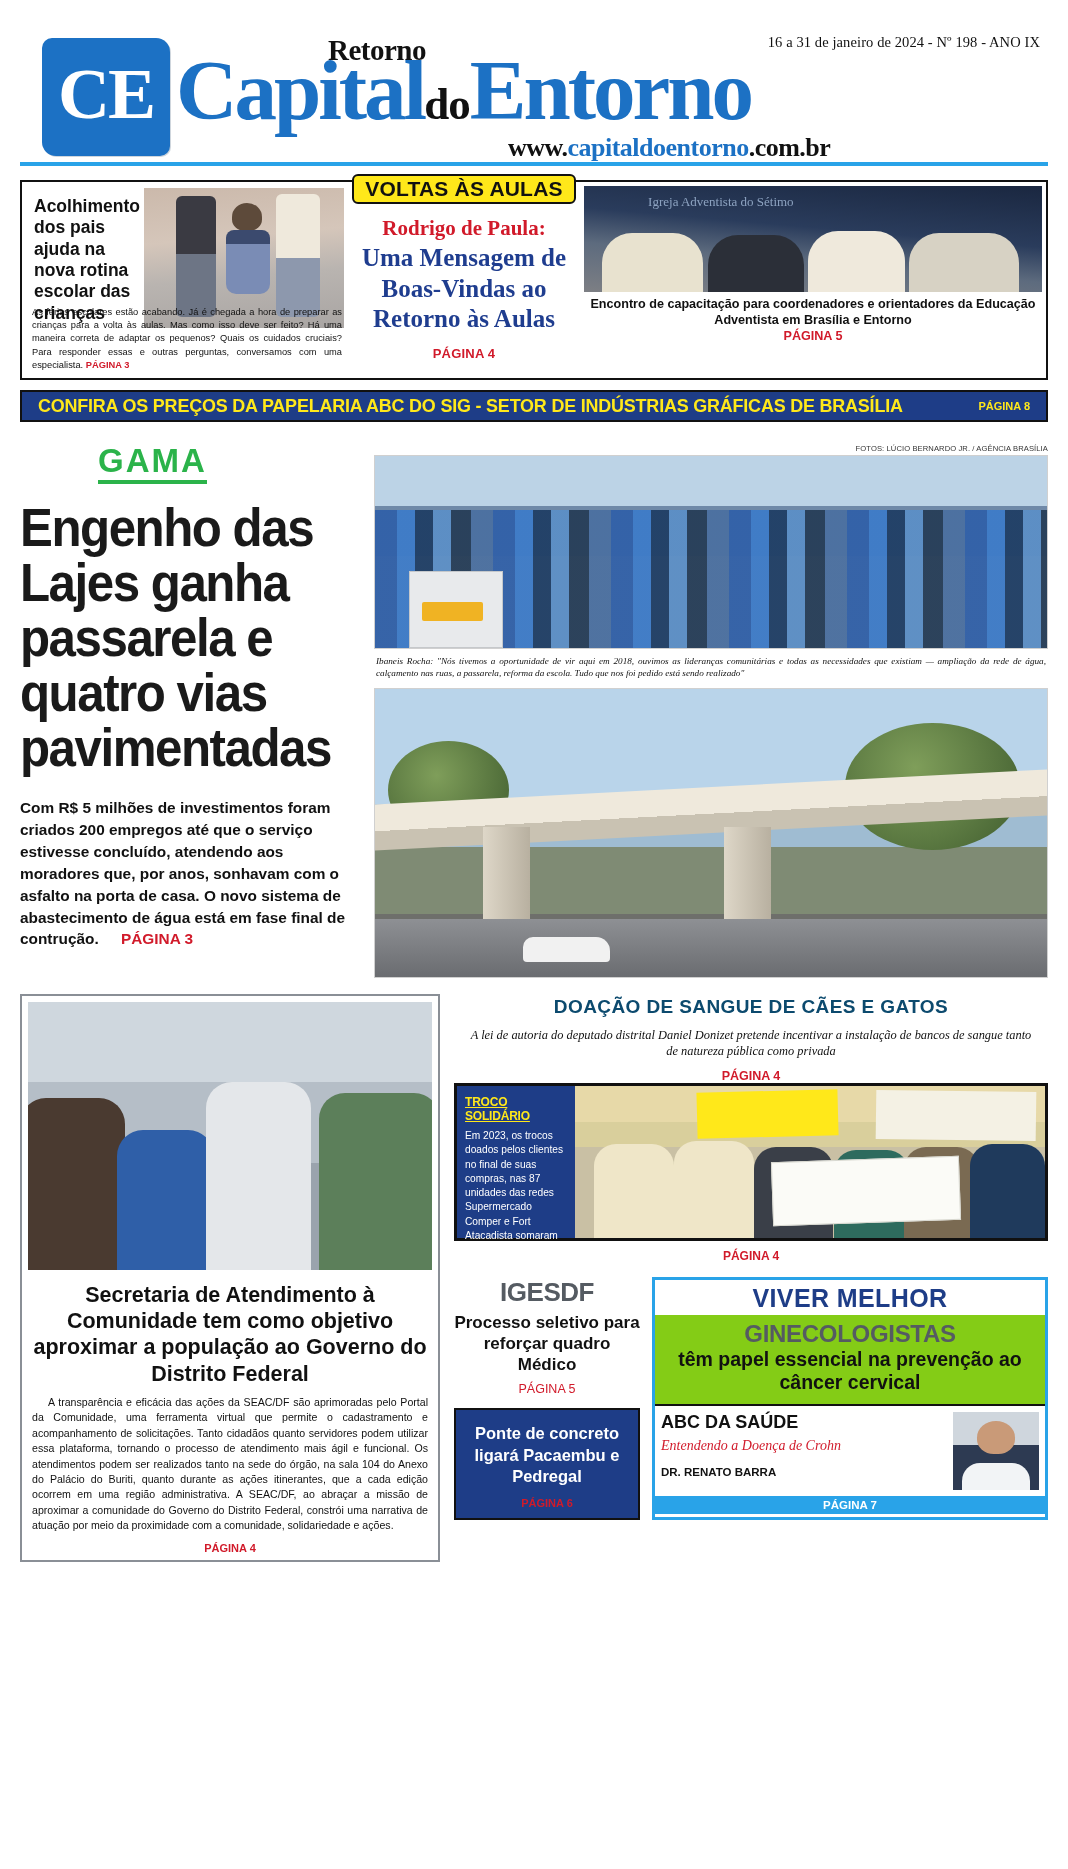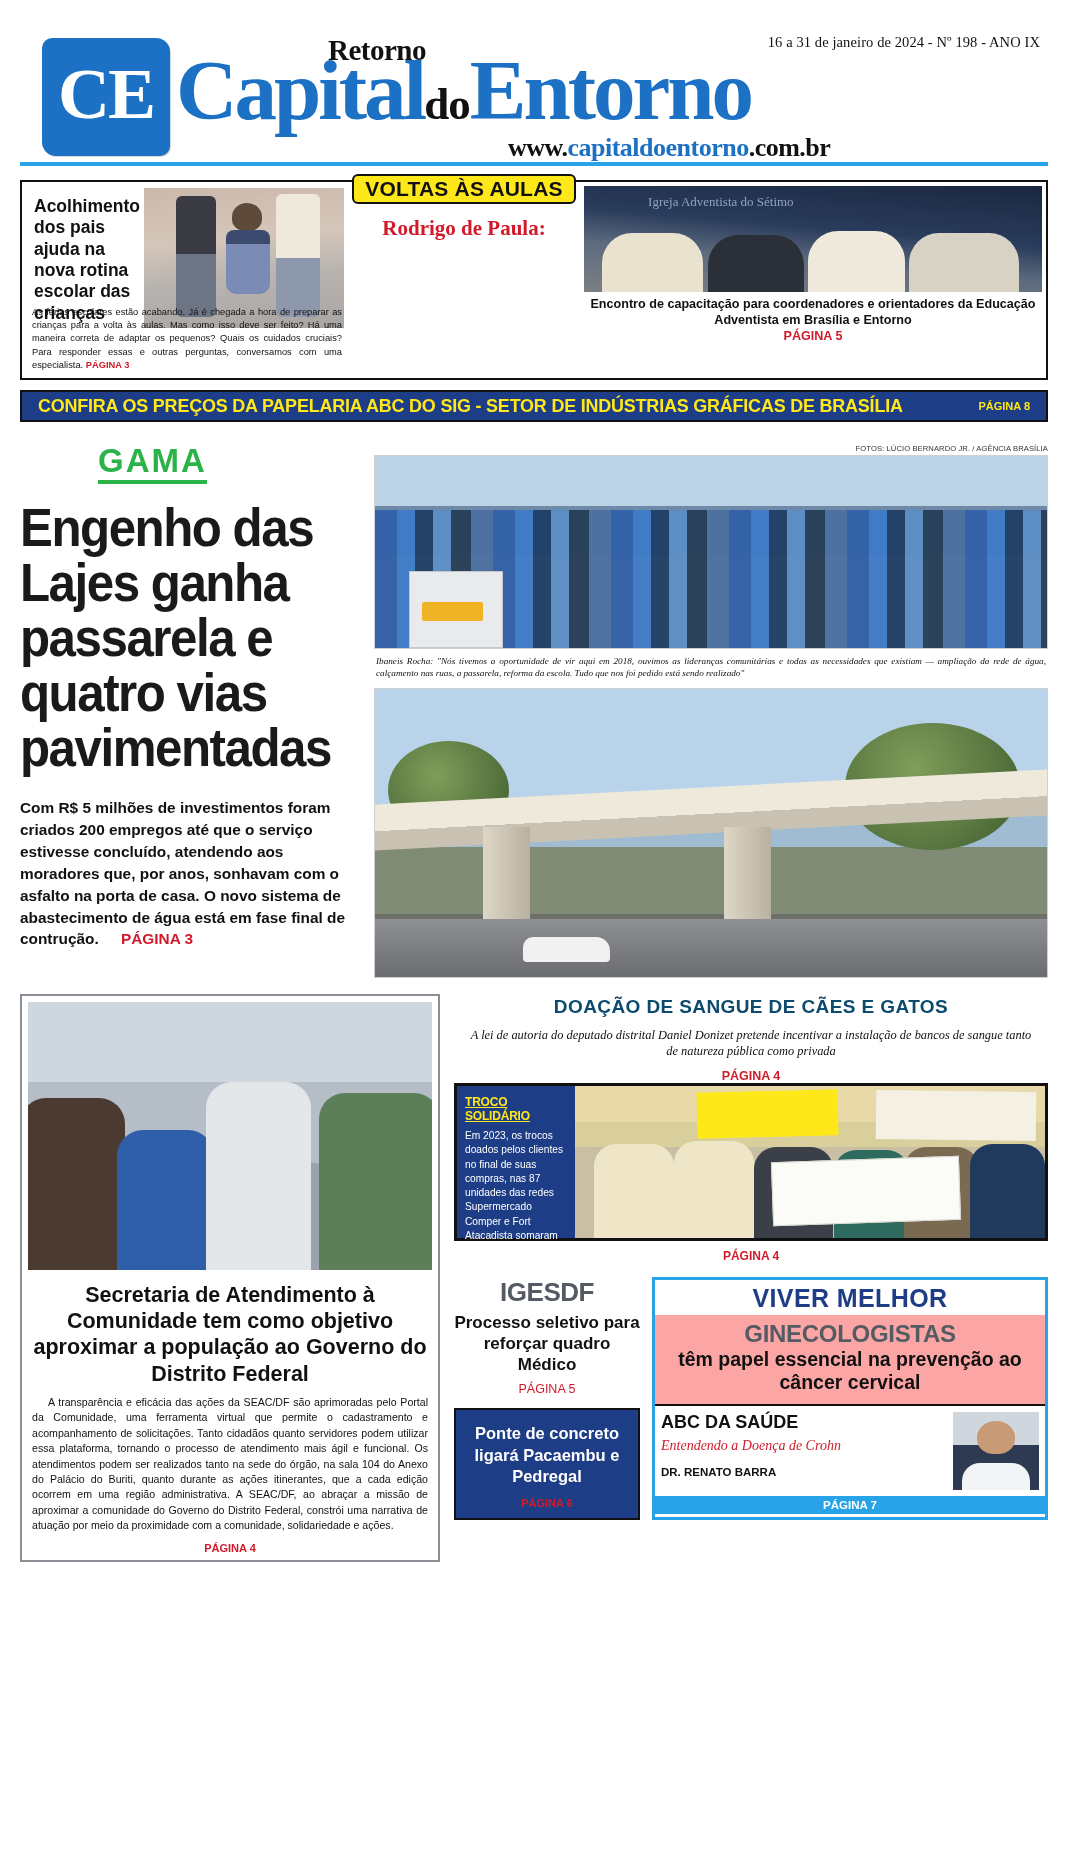--- a/index.html
+++ b/index.html
@@ -300,21 +300,21 @@
   }
   .ponte .t { font-size: 16.5px; font-weight: bold; line-height: 1.3; }
   .ponte .pg { font-size: 11px; font-weight: bold; padding-top: 9px; }
 
   .viver { flex: 1; border: 3px solid #29a3e8; }
   .viver-head {
     color: #1e3d87; font-size: 25px; font-weight: bold;
     text-align: center; letter-spacing: .4px; padding: 4px 0 2px 0;
   }
   .viver-sub {
-    background: #fca5a5; text-align: center; padding: 5px 8px 9px 8px;
+    background: #84cc16; text-align: center; padding: 5px 8px 9px 8px;
   }
   .viver-sub .g { font-size: 24px; font-weight: bold; color: #555b62; letter-spacing: -.3px; }
   .viver-sub .rest { font-size: 19.5px; font-weight: bold; line-height: 1.2; color: #111; }
   .abc { border-top: 2px solid #111; display: flex; padding: 6px 6px 0 6px; }
   .abc-txt { flex: 1; }
   .abc-title { font-size: 18px; font-weight: bold; color: #111; }
   .abc-sub {
     font-family: "Liberation Serif", serif; font-style: italic;
     font-size: 14px; color: #d11a2a; line-height: 1.22; padding-top: 4px;
   }
@@ -373,20 +373,24 @@
       <div class="tb-left-cap">
         <span>As férias escolares estão acabando. Já é chegada a hora de preparar as crianças para a volta às aulas. Mas como isso deve ser feito? Há uma maneira correta de adaptar os pequenos? Quais os cuidados cruciais?Para responder essas e outras perguntas, conversamos com uma especialista.</span>
         <span class="pg">PÁGINA 3</span>
       </div>
     </div>
 
     <div class="tb-col tb-mid">
       <div class="voltas">VOLTAS ÀS AULAS</div>
       <div class="tb-mid-body">
         <div class="tb-mid-kicker">Rodrigo de Paula:</div>
+        <div class="tb-mid-head">
+          <span>Uma Mensagem de Boas-Vindas ao Retorno às Aulas</span>
+          <span class="pg">PÁGINA 4</span>
+        </div>
       </div>
     </div>
 
     <div class="tb-col tb-right">
       <div class="tb-right-img">
         <div class="sign">Igreja Adventista do Sétimo</div>
         <div class="ppl" style="left:4%;width:22%;height:56%;background:#e8e2cf;"></div>
         <div class="ppl" style="left:27%;width:21%;height:54%;background:#2b2f38;"></div>
         <div class="ppl" style="left:49%;width:21%;height:58%;background:#efe9dc;"></div>
         <div class="ppl" style="left:71%;width:24%;height:56%;background:#d7d2c4;"></div>

